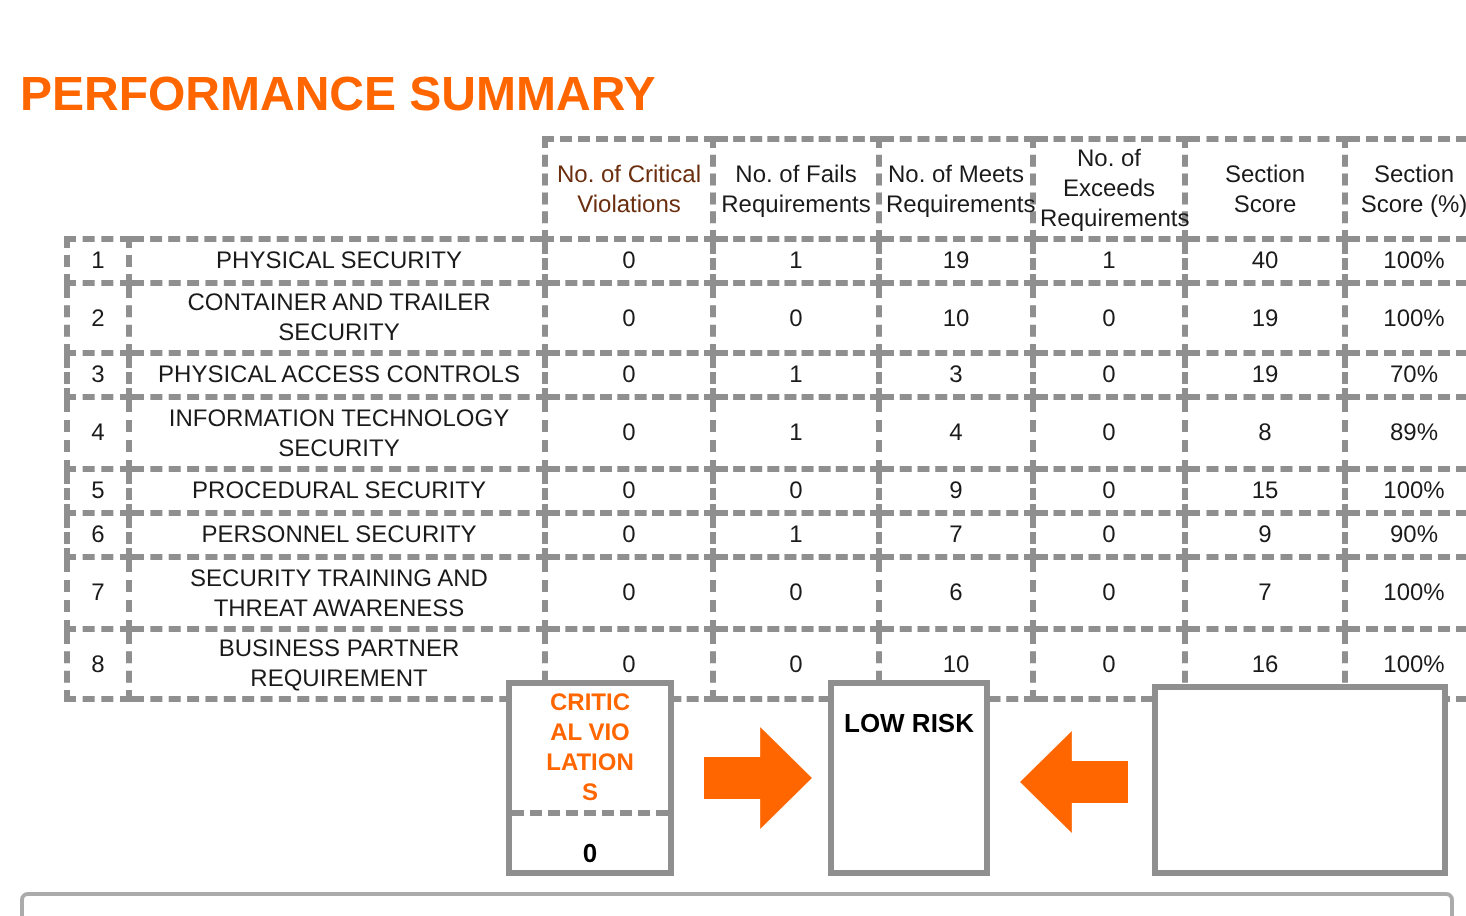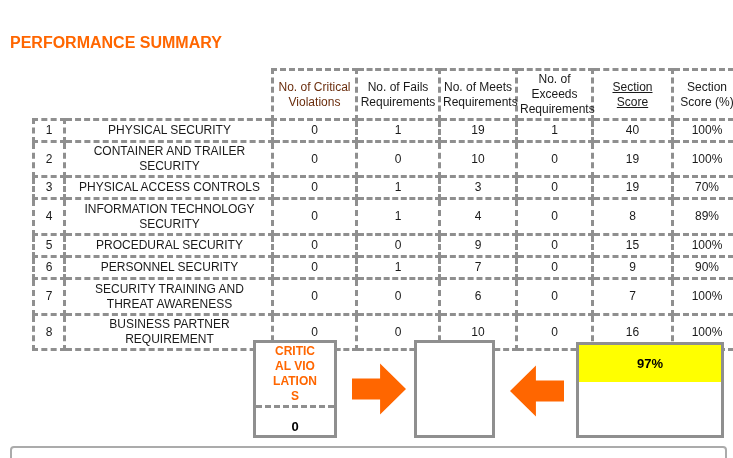--- a/index.html
+++ b/index.html
@@ -11,21 +11,21 @@
   body{
     position:relative;
     width:733px;height:458px;
     overflow:hidden;
     background:#ffffff;
     font-family:"Liberation Sans", sans-serif;
     color:#1a1a1a;
   }
   .page-title{
     position:absolute;left:10px;top:34px;
-    font-size:16px;font-weight:bold;
+    font-size:24px;font-weight:bold;
     color:var(--orange);
     letter-spacing:0px;
   }
   table.perf{
     position:absolute;left:32px;top:68px;
     width:708px;
     border-collapse:collapse;
     table-layout:fixed;
     font-size:12px;
   }
@@ -40,21 +40,21 @@
   }
   table.perf .nohdr{border:none;background:transparent;}
   table.perf td.cat{text-align:center;padding-left:4px;}
   tr.hdr{height:50px;}
   tr.r-s{height:22px;}
   tr.r-d{height:36px;}
   th.h-critical{background:var(--critical_bg);color:var(--critical_text);}
   th.h-fails{background:var(--fails_bg);color:#1a1a1a;}
   th.h-meets{background:var(--meets_bg);color:#1a1a1a;}
   th.h-exceeds{background:var(--exceeds_bg);color:#1a1a1a;}
-  th.h-score{background:var(--score_bg);color:#1a1a1a;text-decoration:underline;}
+  th.h-score{background:var(--score_bg);color:#1a1a1a;}
   th.h-pct{background:var(--pct_bg);color:#1a1a1a;}
 
   .sumbox{
     position:absolute;
     border:3px solid var(--border);
     background:#fff;
     display:flex;flex-direction:column;
   }
   .sumbox .bt{
     flex:1 1 auto;
@@ -205,21 +205,21 @@
   </table>
 
 <div class="sumbox" id="box-critical">
   <div class="bt">CRITICAL VIOLATIONS</div>
   <div class="bv">0</div>
 </div>
 
 <div class="arrow right"></div>
 
 <div class="sumbox" id="box-final">
+  <div class="bv">LOW RISK</div>
 </div>
 
 <div class="arrow left"></div>
 
 <div class="sumbox" id="box-overall">
-  <div class="bv">97%</div>
 </div>
 
 <div class="bottom-panel"></div>
 
 </body></html>

